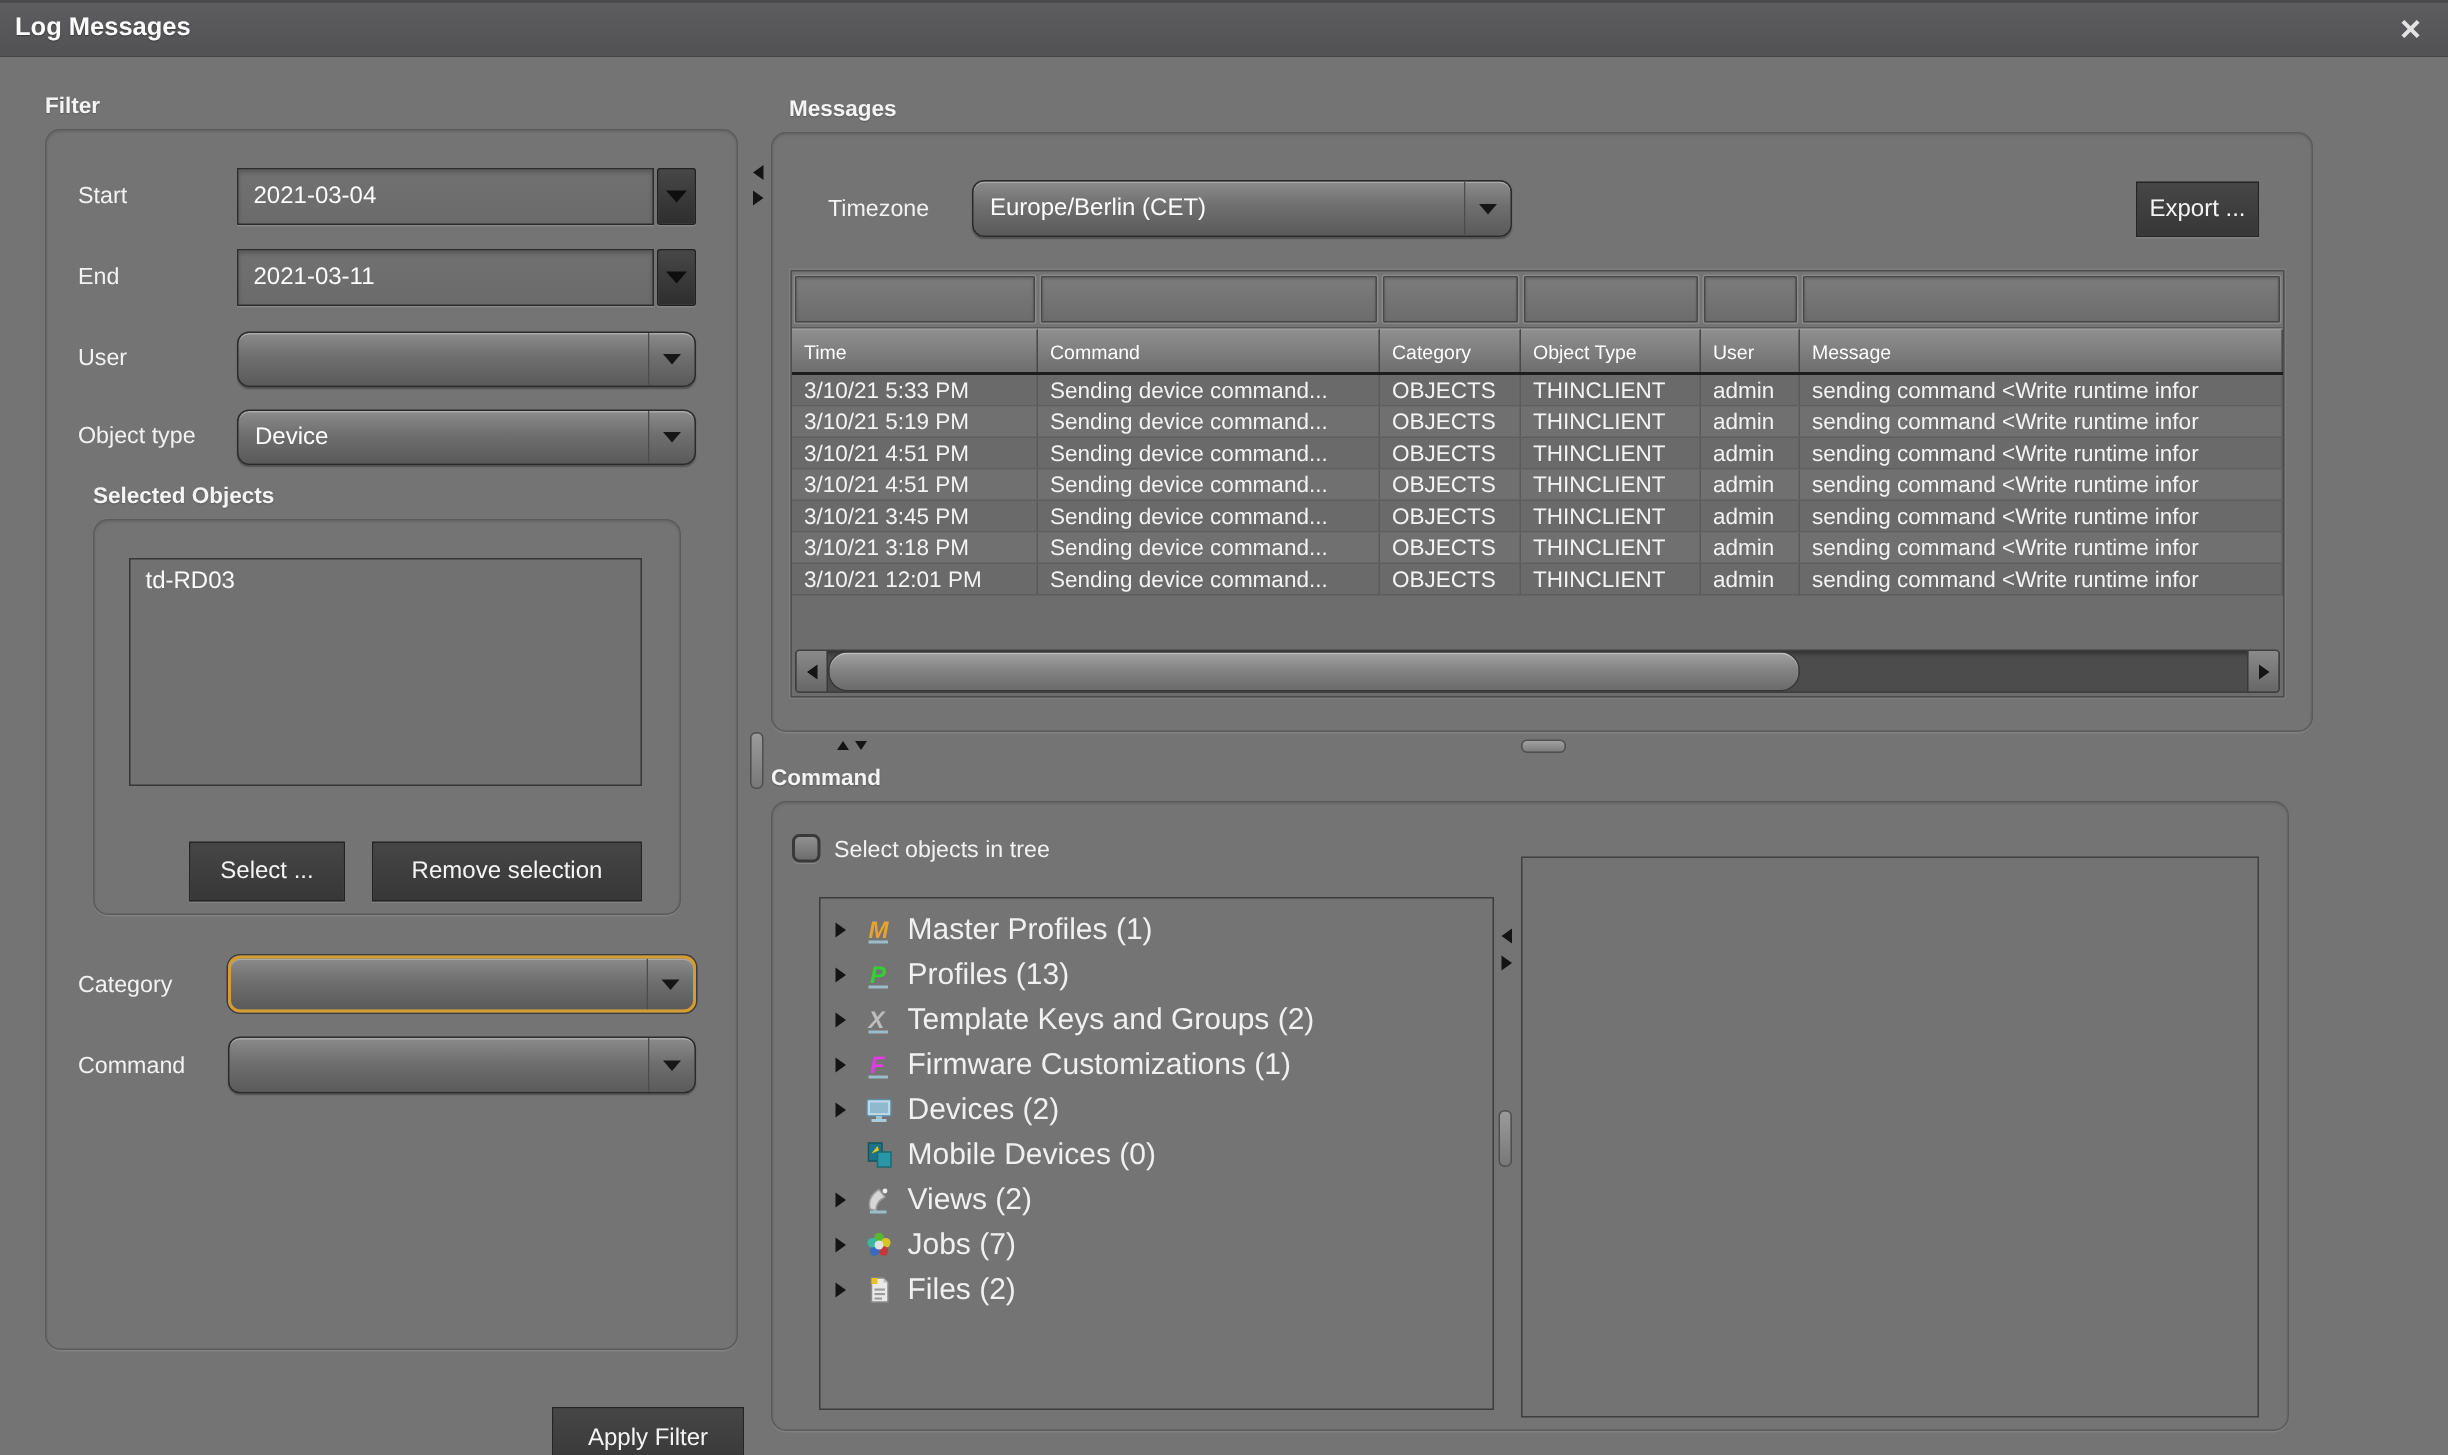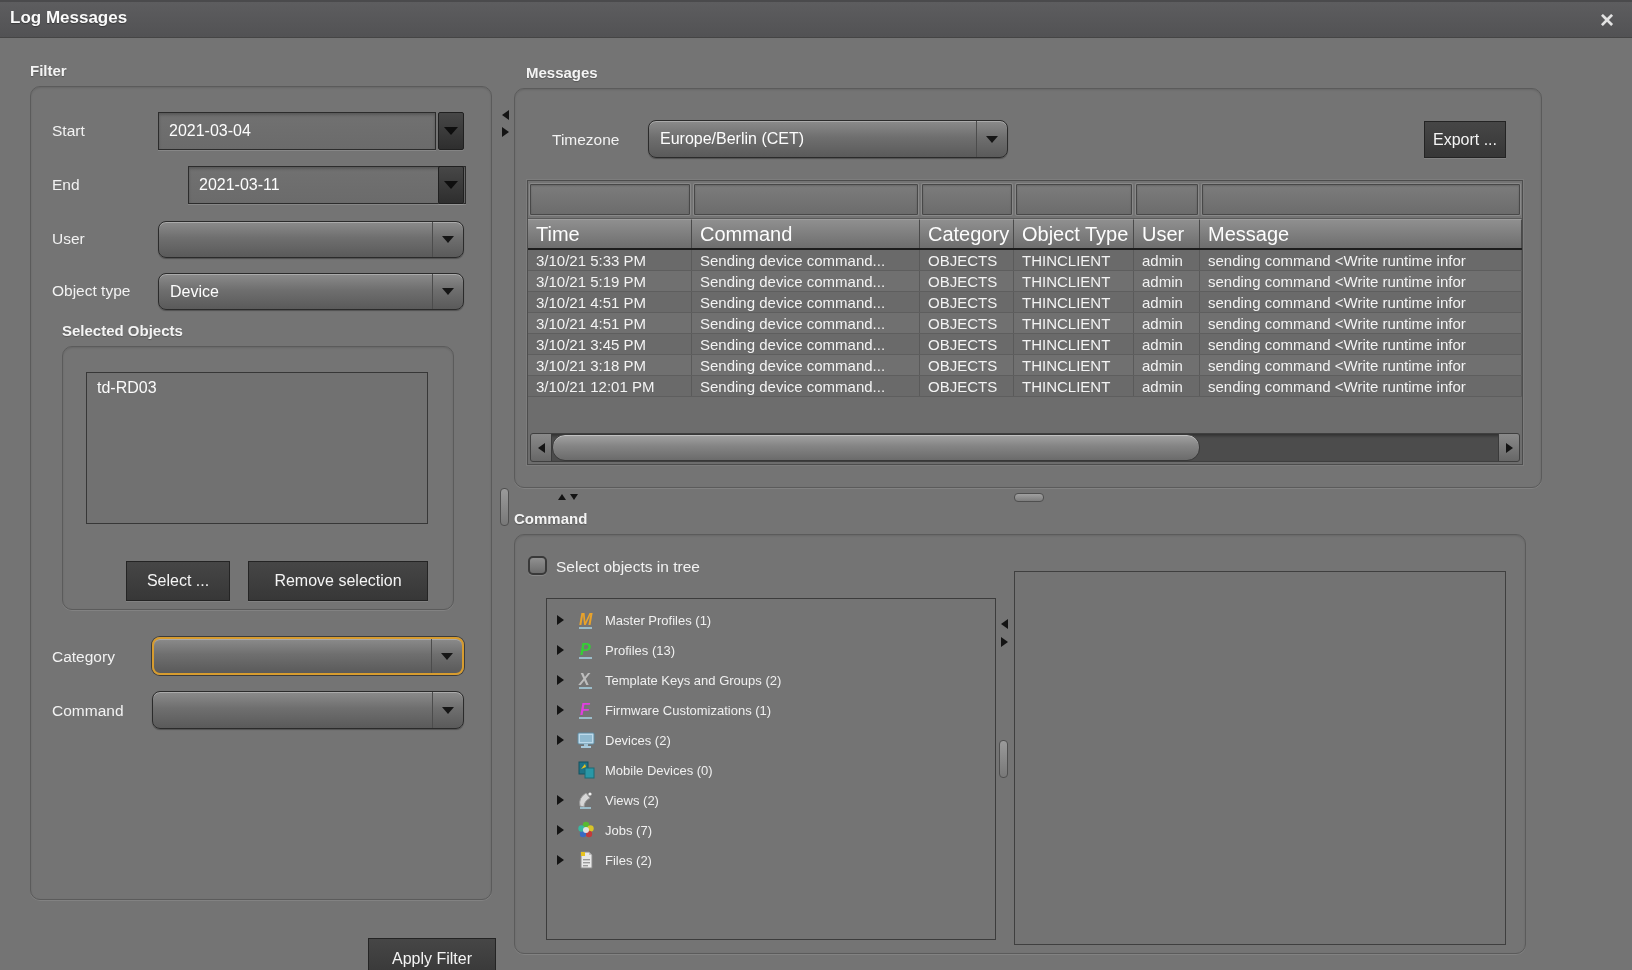--- a/index.html
+++ b/index.html
@@ -77,21 +77,21 @@
     box-sizing:border-box;height:100%;width:100%;
     background:linear-gradient(#7c7c7c,#6c6c6c);
     border:1px solid #484848;border-radius:1px;
     box-shadow:0 0 0 1px rgba(170,170,170,.38), inset 0 1px 2px rgba(0,0,0,.18);
   }
   .header-row{height:29px;display:flex;border-bottom:2px solid #1d1d1d;}
   .hcell{
     box-sizing:border-box;display:flex;align-items:center;padding-left:8px;
     background:linear-gradient(#8f8f8f,#6e6e6e);
     border-right:1px solid #4a4a4a;border-top:1px solid #9d9d9d;
-    font-size:20px;color:#fdfdfd;white-space:nowrap;overflow:hidden;
+    font-size:13px;color:#fdfdfd;white-space:nowrap;overflow:hidden;
   }
   .rowswrap{flex:1;}
   .trow{height:20px;display:flex;border-bottom:1px solid #5e5e5e;}
   .trow.odd{background:#6a6a6a;} .trow.even{background:#707070;}
   .tcell{
     box-sizing:border-box;display:flex;align-items:center;padding-left:8px;
     border-right:1px solid #5a5a5a;font-size:15px;color:#f3f3f3;
     white-space:nowrap;overflow:hidden;
   }
   .hscroll{
@@ -111,21 +111,21 @@
   
   .checkbox{
     position:absolute;width:19px;height:19px;border-radius:5px;box-sizing:border-box;
     background:linear-gradient(#909090,#6d6d6d);
     border:2px solid #393939;box-shadow:0 1px 0 rgba(255,255,255,.15);
   }
   .treebox{position:absolute;border:1px solid #3c3c3c;box-sizing:border-box;padding-top:6px;overflow:hidden;}
   .treerow{height:30px;display:flex;align-items:center;padding-left:10px;}
   .tr-arrow{width:18px;display:flex;align-items:center;}
   .tr-icon{width:22px;height:20px;margin-right:8px;flex:0 0 auto;}
-  .tr-label{font-size:13px;color:#f0f0f0;white-space:nowrap;}
+  .tr-label{font-size:20px;color:#f0f0f0;white-space:nowrap;}
   .textarea-box{position:absolute;border:1px solid #3f3f3f;box-sizing:border-box;background:#737373;}
   .listbox{
     position:absolute;border:1px solid #373737;box-sizing:border-box;
     background:#717171;padding:6px 0 0 10px;font-size:16px;color:#fbfbfb;
   }
 </style>
 </head>
 <body>
 
 <div class="titlebar">
@@ -138,21 +138,21 @@
 
 <div class="fieldlabel" style="left:52px;top:122px;">Start</div>
 <div class="textfield" style="left:158px;top:112px;width:278px;height:38px;">
   <span>2021-03-04</span>
 </div>
 <div class="dropbtn" style="left:438px;top:112px;width:26px;height:38px;">
   <span class="tri-down-dark"></span>
 </div>
 
 <div class="fieldlabel" style="left:52px;top:176px;text-align:right;">End</div>
-<div class="textfield" style="left:158px;top:166px;width:278px;height:38px;margin-left:30px;">
+<div class="textfield" style="left:158px;top:166px;width:278px;height:38px;">
   <span>2021-03-11</span>
 </div>
 <div class="dropbtn" style="left:438px;top:166px;width:26px;height:38px;">
   <span class="tri-down-dark"></span>
 </div>
 
 <div class="fieldlabel" style="left:52px;top:230px;">User</div>
 <div class="combo" style="left:158px;top:221px;width:306px;height:37px;">
   <span></span>
   <span class="arrowzone">

